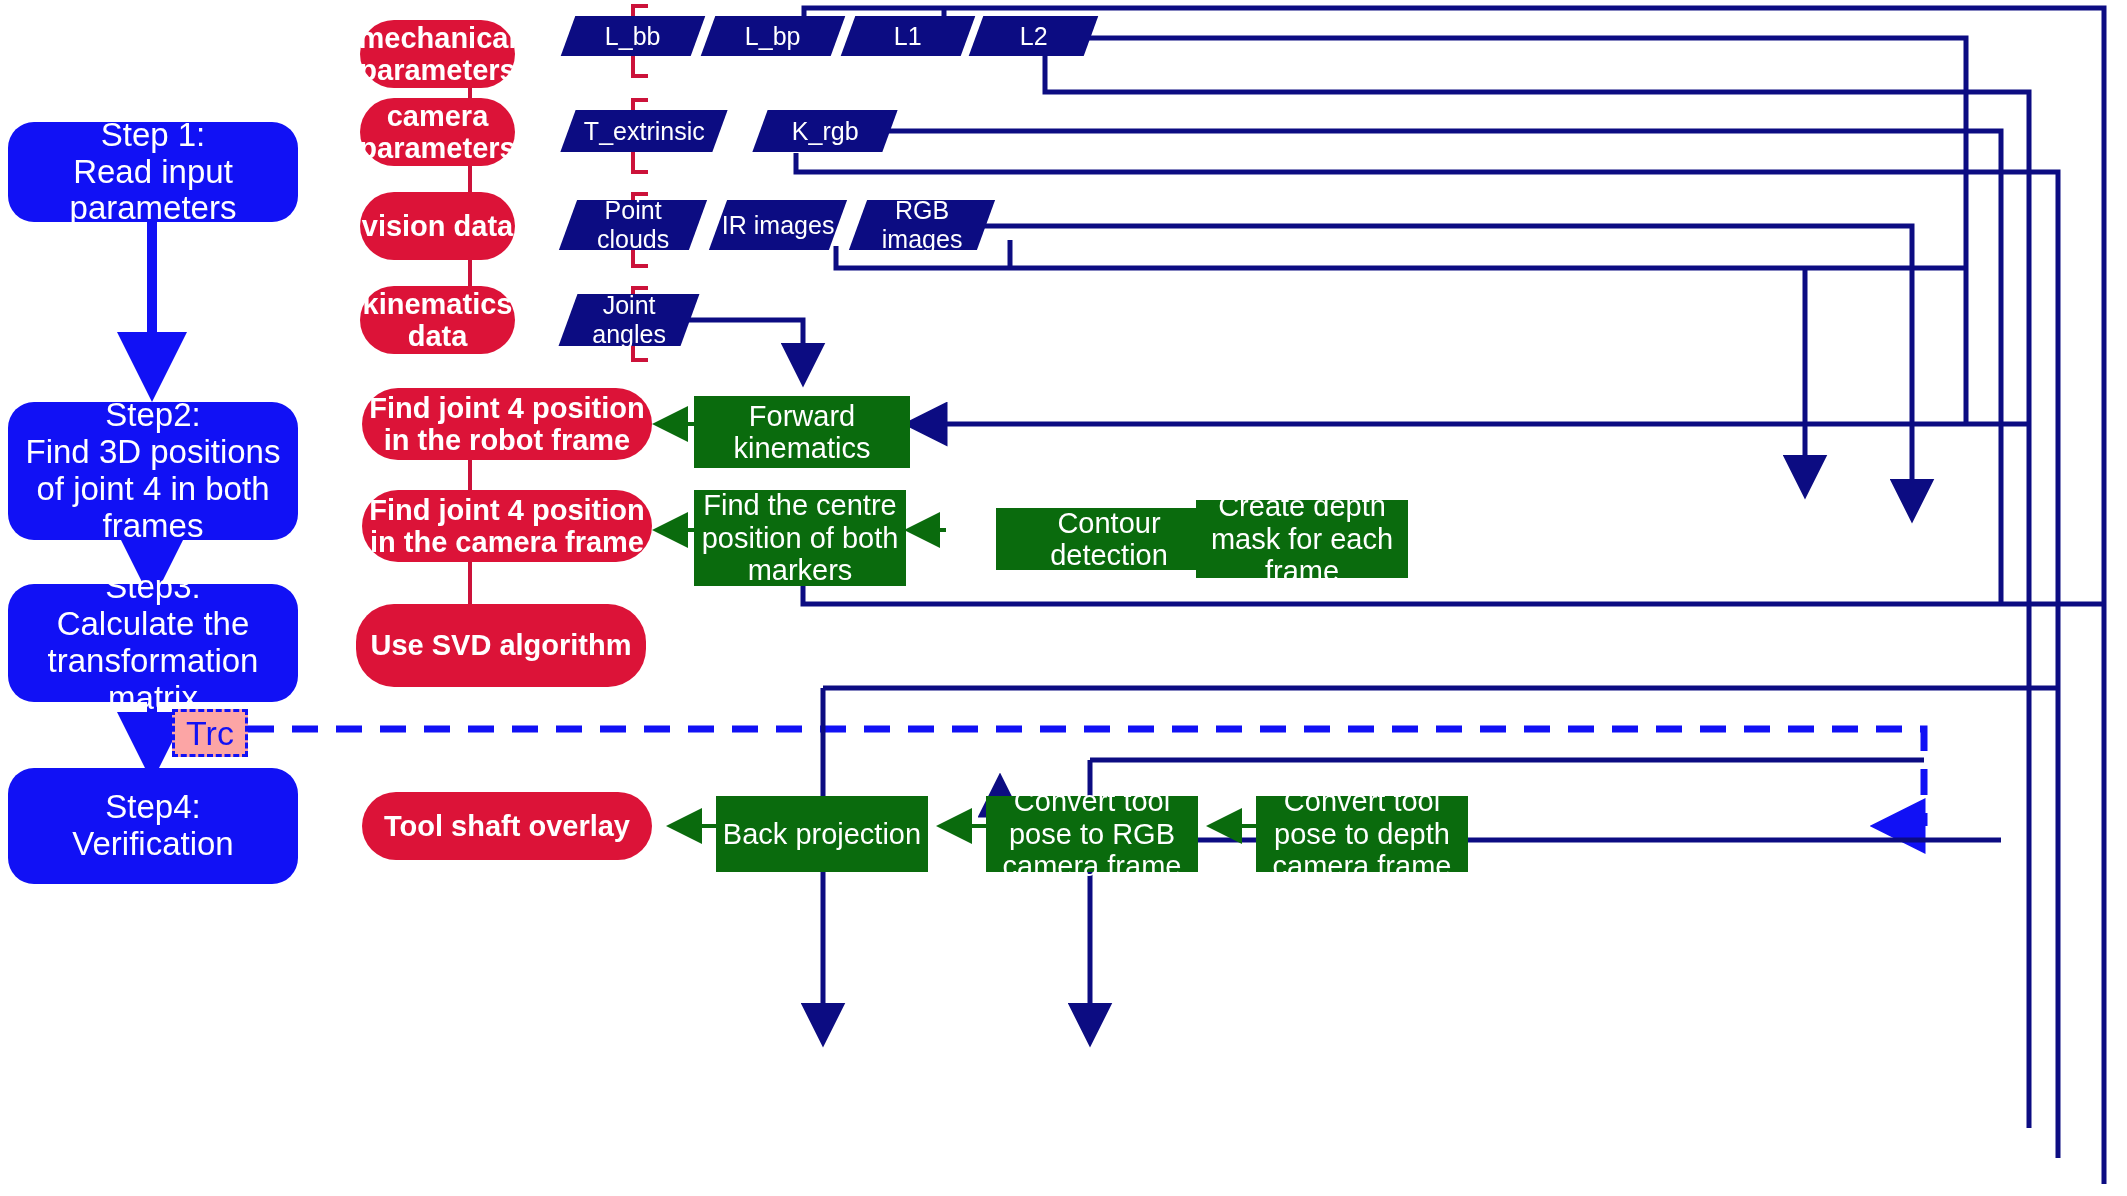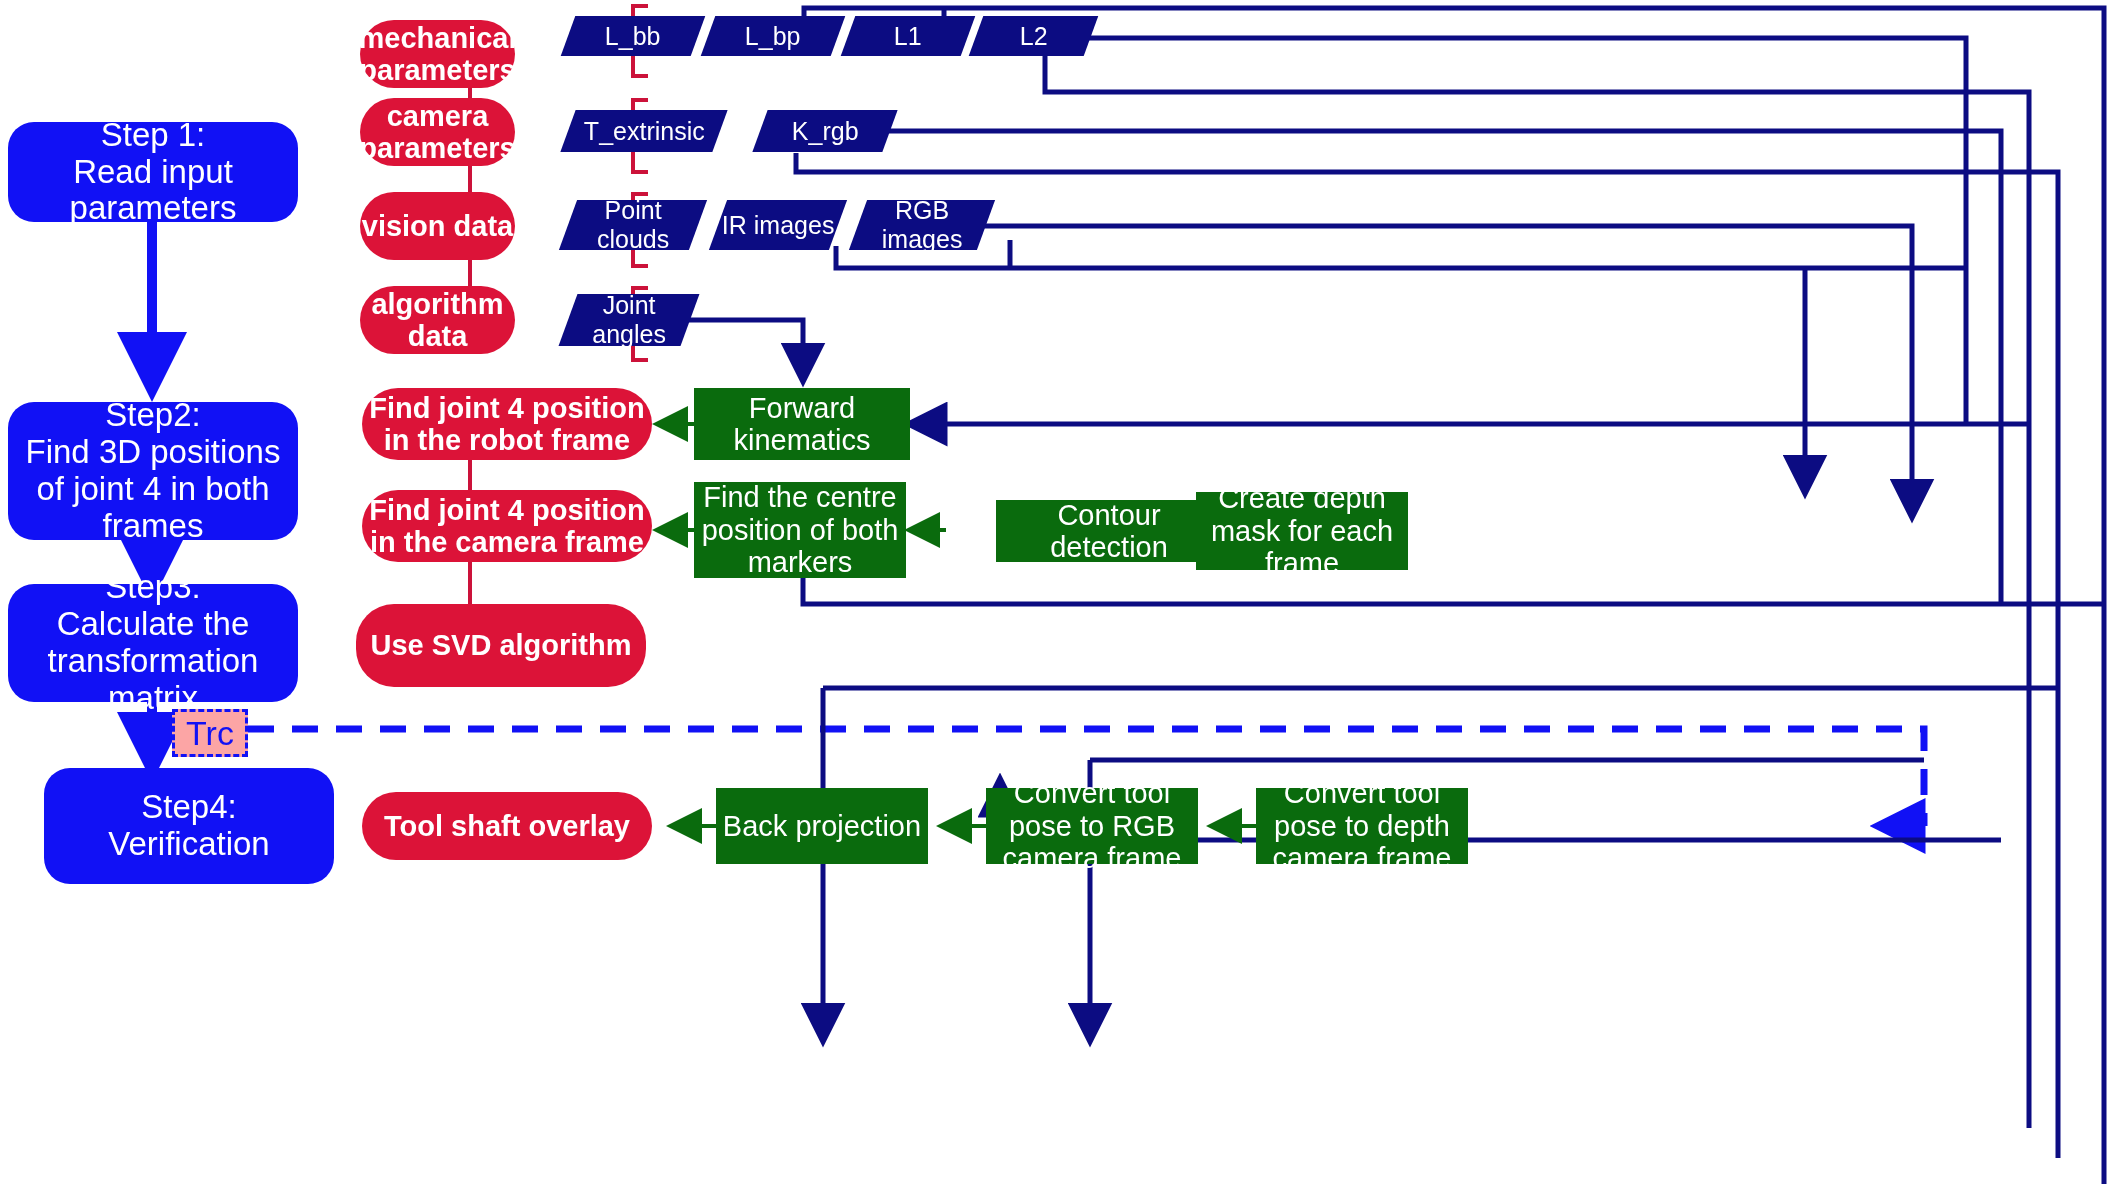--- a/index.html
+++ b/index.html
@@ -3,21 +3,21 @@
 <meta charset="utf-8">
 <style>
   html,body{margin:0;padding:0;background:#ffffff;}
   body{font-family:"Liberation Sans",sans-serif;}
   #stage{position:relative;width:2127px;height:1196px;background:#ffffff;overflow:hidden;}
   .node{position:absolute;box-sizing:border-box;display:flex;align-items:center;justify-content:center;text-align:center;color:#ffffff;line-height:1.12;}
   .step{background:#1111F5;border-radius:26px;font-size:33px;}
   .step .ttl{font-weight:normal;}
   .step .inner{padding:0 10px;}
   .redbox{background:#DC1338;border-radius:38px;font-size:29px;font-weight:bold;}
-  .greenbox{background:#0A6B0D;font-size:29px;}
+  .greenbox{background:#0A6B0D;font-size:29px;margin-top:8px;}
   .para{position:absolute;background:#0C0C82;color:#fff;font-size:25px;display:flex;align-items:center;justify-content:center;text-align:center;line-height:1.15;
         transform:skewX(-20deg);}
   .para span{transform:skewX(20deg);display:block;}
   svg.wires{position:absolute;left:0;top:0;width:2127px;height:1196px;overflow:visible;}
   .trc{position:absolute;border:3px dashed #1111F5;color:#1111F5;font-size:34px;display:flex;align-items:center;justify-content:center;background:#fca5a5;}
 </style>
 </head>
 <body>
 
 <div id="stage">
@@ -139,31 +139,31 @@
     </div>
   </div>
 
   <div class="node step" style="left:8px;top:584px;width:290px;height:118px;">
     <div class="inner">
       <div class="ttl">Step3:</div>
       <div>Calculate the transformation matrix</div>
     </div>
   </div>
 
-  <div class="node step" style="left:8px;top:768px;width:290px;height:116px;margin-left:36px;">
+  <div class="node step" style="left:8px;top:768px;width:290px;height:116px;">
     <div class="inner">
       <div class="ttl">Step4:</div>
       <div>Verification</div>
     </div>
   </div>
 
   <div class="node redbox" style="left:360px;top:4px;width:155px;height:68px;margin-top:16px;">mechanical parameters</div>
   <div class="node redbox" style="left:360px;top:98px;width:155px;height:68px;">camera parameters</div>
   <div class="node redbox" style="left:360px;top:192px;width:155px;height:68px;">vision data</div>
-  <div class="node redbox" style="left:360px;top:286px;width:155px;height:68px;">algorithm data</div>
+  <div class="node redbox" style="left:360px;top:286px;width:155px;height:68px;">kinematics data</div>
 
   <div class="para" style="left:568px;top:16px;width:130px;height:40px;">
     <span>L_bb</span>
     </div>
   <div class="para" style="left:708px;top:16px;width:130px;height:40px;">
     <span>L_bp</span>
     </div>
   <div class="para" style="left:848px;top:16px;width:120px;height:40px;">
     <span>L1</span>
     </div>

